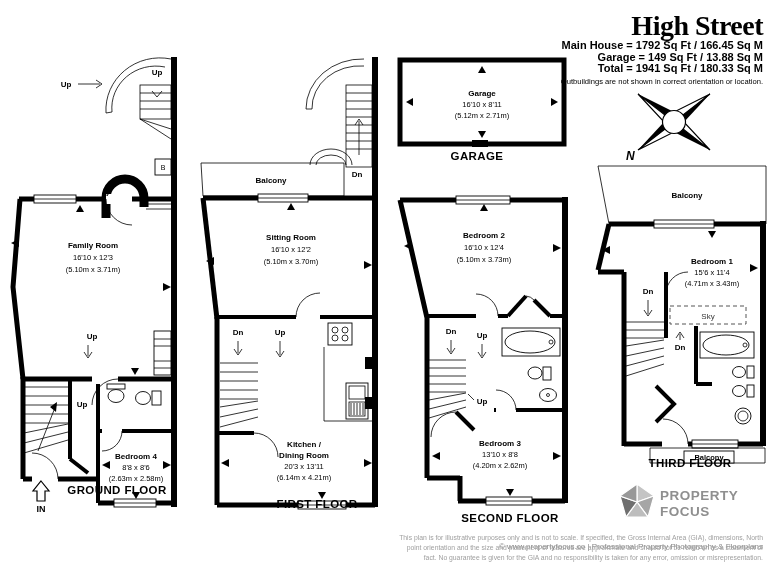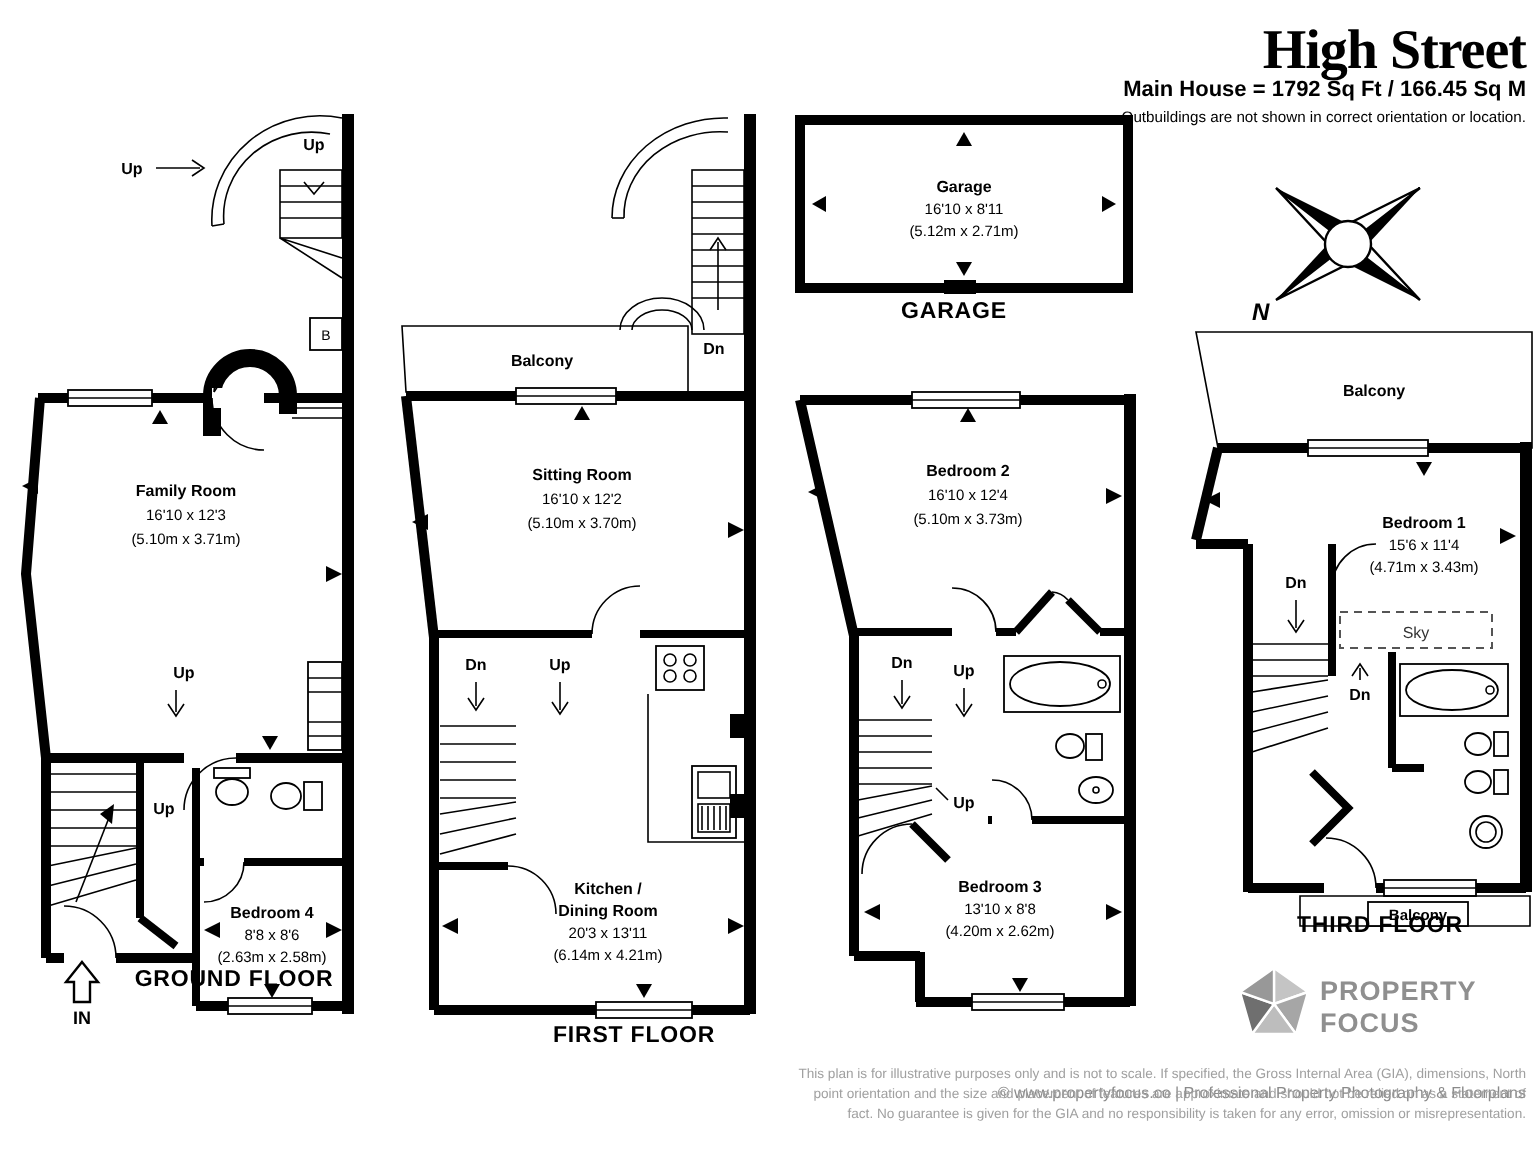--- a/index.html
+++ b/index.html
@@ -37,20 +37,22 @@
   .logotxt{font-size:13.5px;font-weight:700;fill:#8f8f8f;letter-spacing:.5px}
 </style>
 </head>
 <body>
 
 <div class="page">
 
   <div class="header">
     <div class="title">High Street</div>
     <div class="area">Main House = 1792 Sq Ft / 166.45 Sq M</div>
+    <div class="area">Garage = 149 Sq Ft / 13.88 Sq M</div>
+    <div class="area">Total = 1941 Sq Ft / 180.33 Sq M</div>
     <div class="note">Outbuildings are not shown in correct orientation or location.</div>
   </div>
 
   <svg style="left:8px;top:55px" width="176" height="458" viewBox="0 0 176 458">
     <g>
       <line class="w6" x1="166" y1="2" x2="166" y2="452"></line>
       <path class="w5" d="M 11,144 H 166"></path>
       <path class="w5" d="M 12,144 L 5,232 L 15,324"></path>
       <path class="w5" d="M 15,324 H 166"></path>
       <path class="w5" d="M 15,322 V 424"></path>
@@ -222,21 +224,21 @@
     <text class="an" x="42" y="280">Dn</text>
     <text class="an" x="84" y="280">Up</text>
     <text class="rn" x="95" y="185">Sitting Room</text>
     <text class="rd" x="95" y="197">16'10 x 12'2</text>
     <text class="rd" x="95" y="209">(5.10m x 3.70m)</text>
     <text class="rn" x="108" y="392">Kitchen /</text>
     <text class="rn" x="108" y="403">Dining Room</text>
     <text class="rd" x="108" y="414">20'3 x 13'11</text>
     <text class="rd" x="108" y="425">(6.14m x 4.21m)</text>
   </svg>
-  <div class="caption" style="left:229px;top:512px">FIRST FLOOR</div>
+  <div class="caption" style="left:229px;top:498px">FIRST FLOOR</div>
 
   <svg style="left:396px;top:56px" width="172" height="96" viewBox="0 0 172 96">
     <rect class="w5" x="4" y="4" width="164" height="84"></rect>
     <rect class="solid" x="76" y="84" width="16" height="7"></rect>
     <g>
       <polygon class="solid" points="86,10 82,17 90,17"></polygon>
       <polygon class="solid" points="86,82 82,75 90,75"></polygon>
       <polygon class="solid" points="10,46 17,42 17,50"></polygon>
       <polygon class="solid" points="162,46 155,42 155,50"></polygon>
     </g>
@@ -311,20 +313,21 @@
     <text class="an" x="55" y="146">Dn</text>
     <text class="an" x="86" y="150">Up</text>
     <text class="an" x="86" y="216">Up</text>
     <text class="rn" x="88" y="50">Bedroom 2</text>
     <text class="rd" x="88" y="62">16'10 x 12'4</text>
     <text class="rd" x="88" y="74">(5.10m x 3.73m)</text>
     <text class="rn" x="104" y="258">Bedroom 3</text>
     <text class="rd" x="104" y="269">13'10 x 8'8</text>
     <text class="rd" x="104" y="280">(4.20m x 2.62m)</text>
   </svg>
+  <div class="caption" style="left:422px;top:512px">SECOND FLOOR</div>
 
   <svg style="left:592px;top:158px" width="178" height="316" viewBox="0 0 178 316">
     <polygon class="tn" points="6,8 174,8 174,66 17,66" fill="#fff"></polygon>
     <g>
       <path class="w5" d="M 17,66 H 171"></path>
       <line class="w6" x1="171" y1="63" x2="171" y2="288"></line>
       <path class="w5" d="M 17,66 L 6,112"></path>
       <path class="w5" d="M 6,114 H 32"></path>
       <path class="w5" d="M 32,114 V 288"></path>
       <path class="w5" d="M 32,286 H 171"></path>

